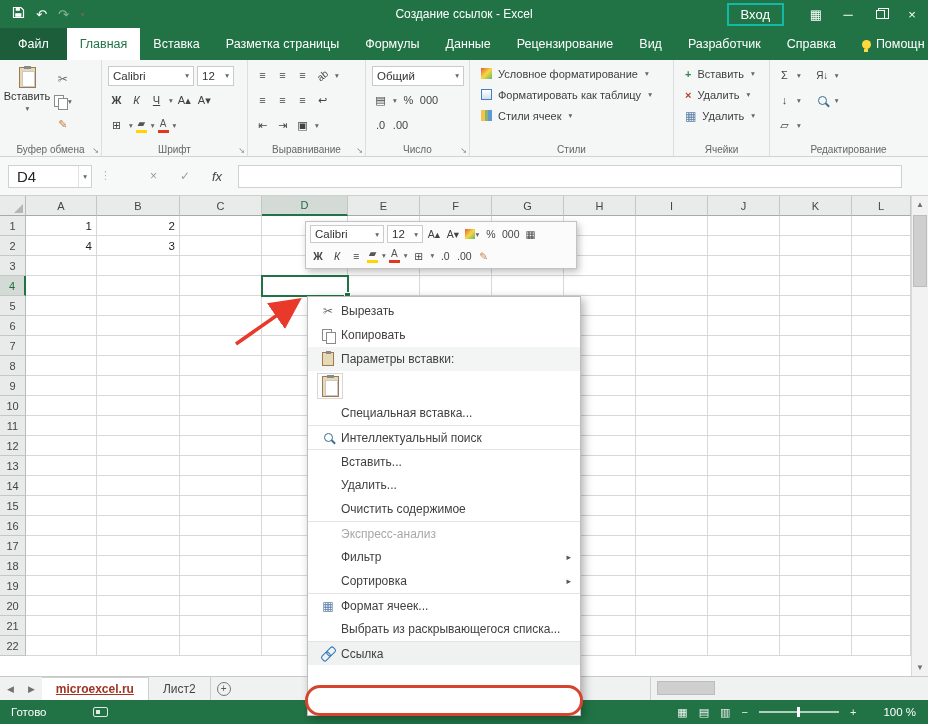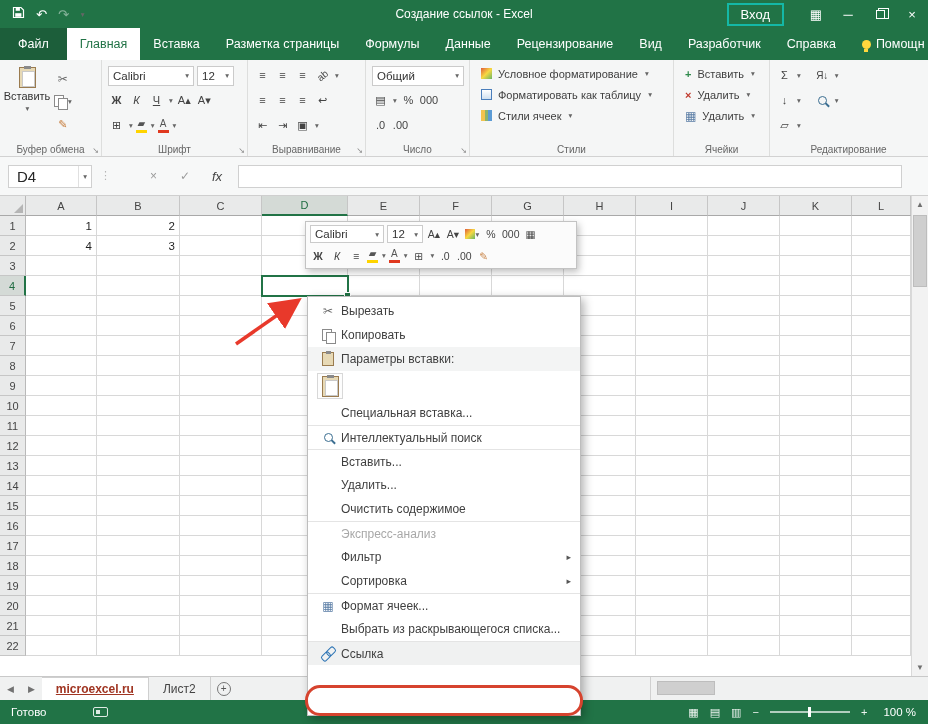--- a/index.html
+++ b/index.html
@@ -109,21 +109,21 @@
   
   .statusbar{position:absolute;left:0;top:700px;width:928px;height:24px;background:#217346;color:#fff;
              display:flex;align-items:center;font-size:11.5px}
   .stext{padding-left:11px}
   .i-mac{width:15px;height:10px;border:1px solid rgba(255,255,255,.85);border-radius:2px;margin-left:46px;position:relative}
   .i-mac::after{content:"";position:absolute;left:2px;top:2px;width:4px;height:4px;background:rgba(255,255,255,.85)}
   .sright{margin-left:auto;display:flex;align-items:center;gap:11px;padding-right:12px}
   .vicon{font-size:11px;opacity:.92}
   .zslider{width:80px;height:2px;background:rgba(255,255,255,.65);position:relative;display:inline-block}
   .zthumb{position:absolute;left:38px;top:-4px;width:3px;height:10px;background:#fff}
-  .ztext{margin-left:5px}
+  .ztext{margin-left:16px}
 
   
   .minibar{position:absolute;left:305px;top:221px;width:272px;height:48px;background:#fbfbfb;
            border:1px solid #c3c3c3;box-shadow:2px 3px 7px rgba(0,0,0,.25);z-index:8;
            display:flex;flex-direction:column;justify-content:center;gap:1px;padding:2px 4px}
   .mrow{display:flex;align-items:center;gap:3px;height:21px}
   .mrow .combo{height:18px}
   .mrow .ib{height:17px;min-width:16px;font-size:10.5px}
 
   

